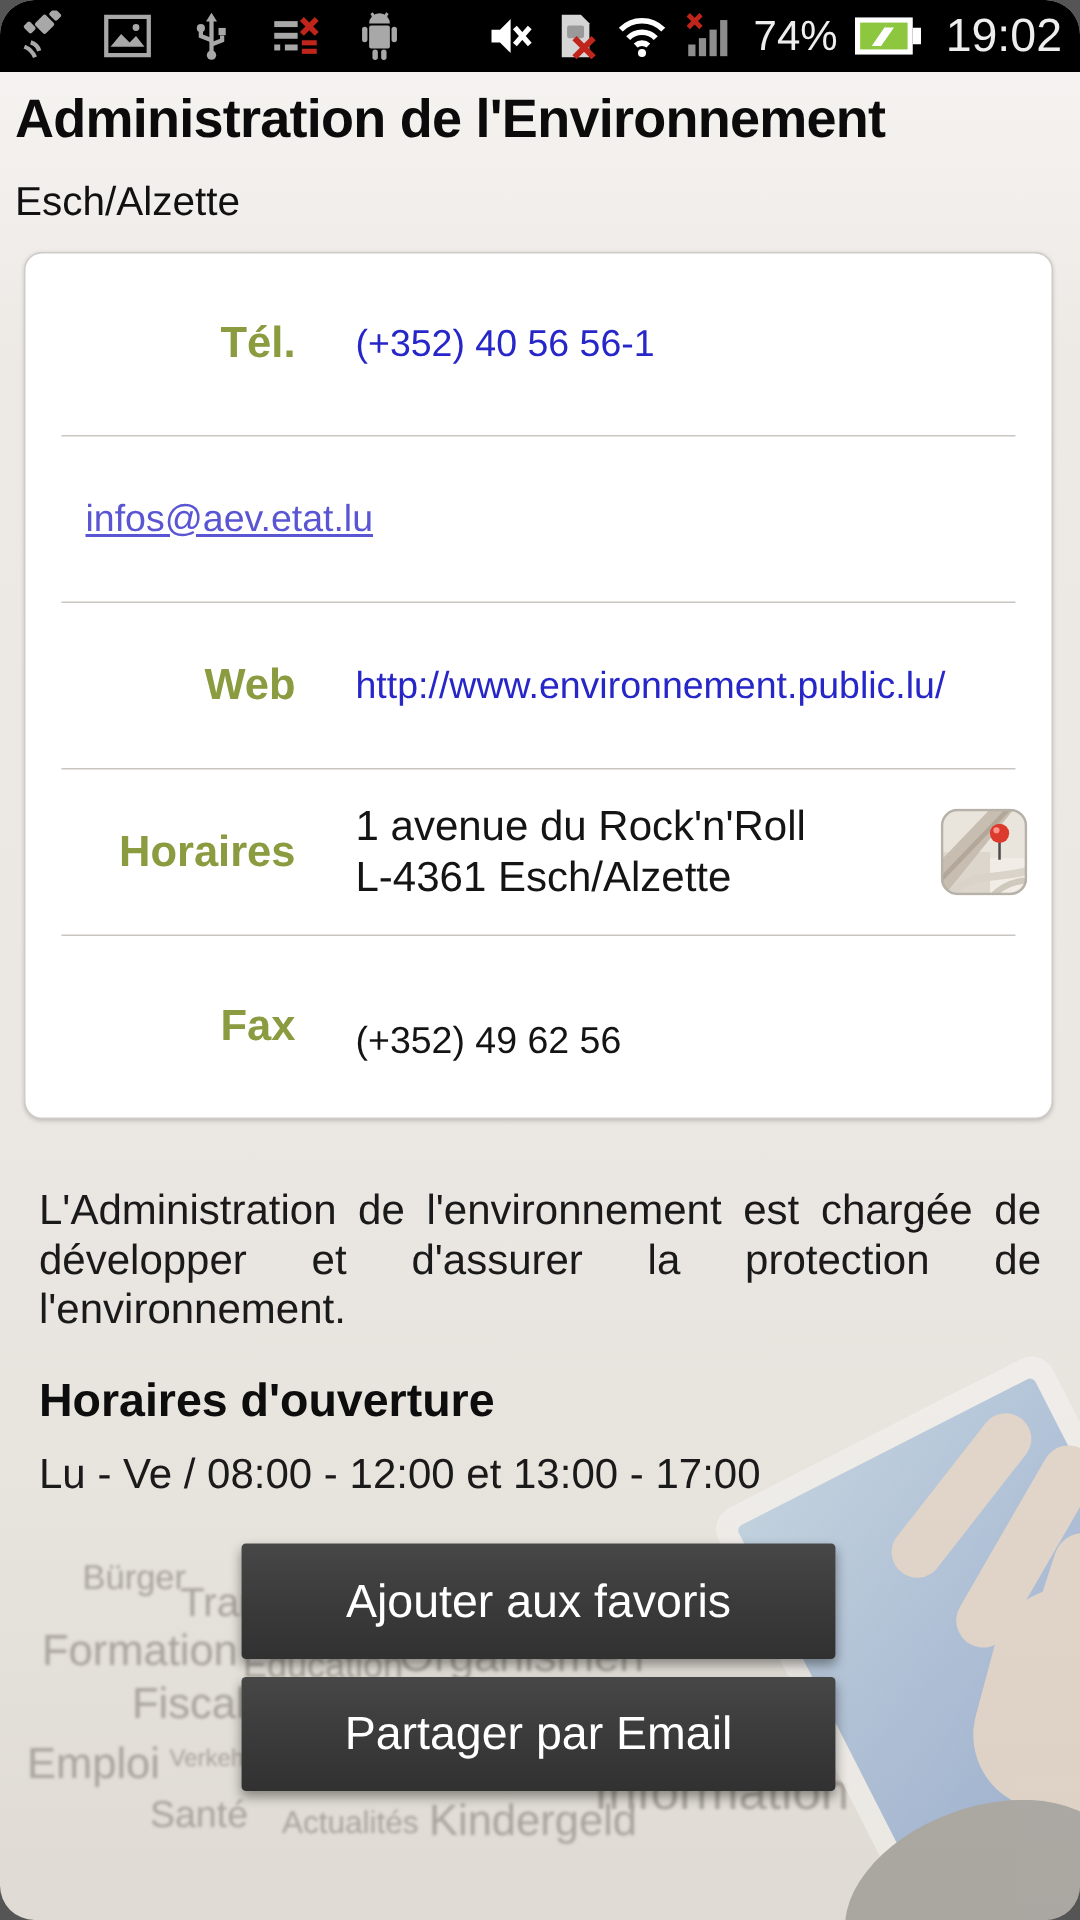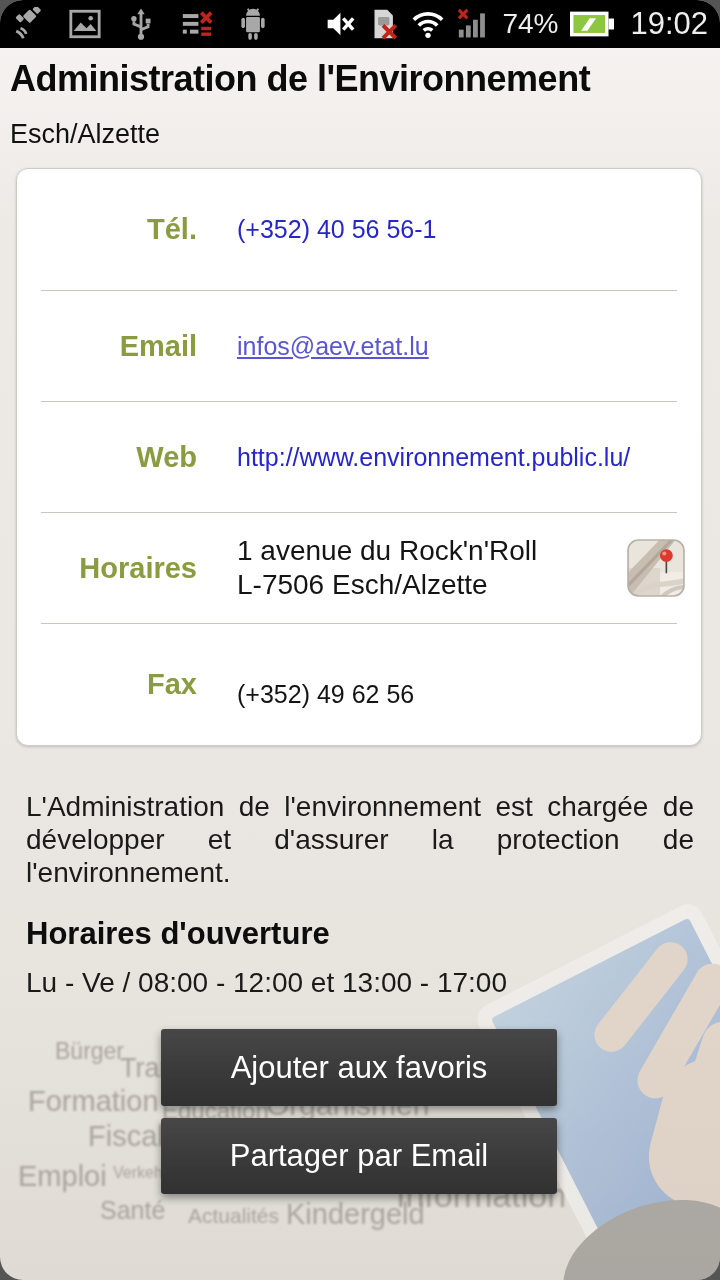--- a/index.html
+++ b/index.html
@@ -217,34 +217,33 @@
   <div class="page-title">Administration de l'Environnement</div>
   <div class="page-subtitle">Esch/Alzette</div>
 
   <div class="card">
     <div class="crow r1">
       <span class="label">Tél.</span>
       <a class="value val-blue" href="#">(+352) 40 56 56-1</a>
     </div>
     <div class="divider"></div>
     <div class="crow r2">
-      <span class="label">Email</span>
       <a class="value val-email" href="#">infos@aev.etat.lu</a>
     </div>
     <div class="divider"></div>
     <div class="crow r3">
       <span class="label">Web</span>
       <a class="value val-blue" href="#">http://www.environnement.public.lu/</a>
     </div>
     <div class="divider"></div>
     <div class="crow r4">
       <span class="label">Horaires</span>
       <div class="addr-lines">
         <div>1 avenue du Rock'n'Roll</div>
-        <div>L-7506 Esch/Alzette</div>
+        <div>L-4361 Esch/Alzette</div>
       </div>
       <button class="map-btn">
         <svg width="58" height="58" viewBox="0 0 56 56">
           <defs>
               <clipPath id="mapclip">
                 <rect x="1" y="1" width="54" height="54" rx="10"></rect>
               </clipPath>
             </defs>
           <g clip-path="url(#mapclip)">
             <rect width="56" height="56" fill="#e9e4dc"></rect>

